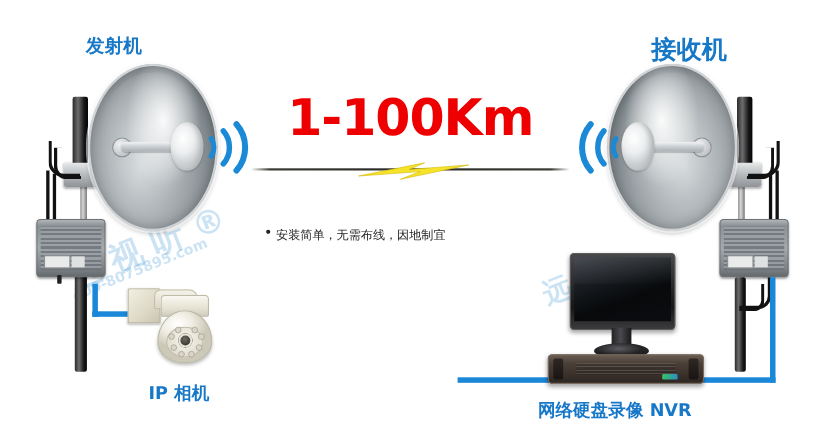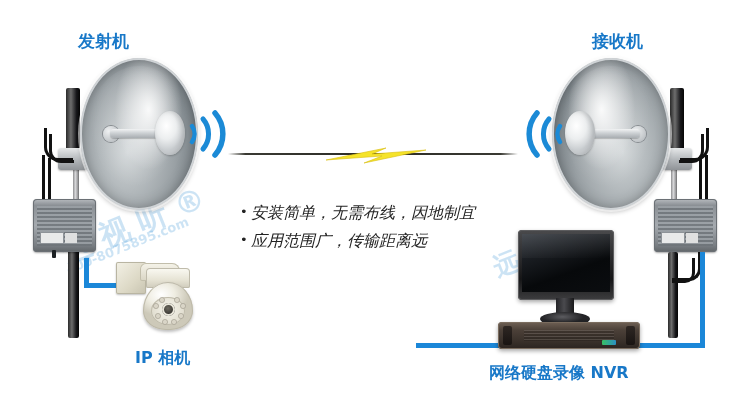--- a/index.html
+++ b/index.html
@@ -4,39 +4,39 @@
 <style>
   html,body{margin:0;padding:0;background:#fff;}
   body{width:750px;height:400px;overflow:hidden;
        font-family:"DejaVu Sans","Liberation Sans",sans-serif;}
   #stage{position:relative;width:750px;height:400px;background:#ffffff;overflow:hidden;}
 
   
   .lbl{position:absolute;color:#1878c8;font-weight:700;white-space:nowrap;
        font-family:"DejaVu Sans","Liberation Sans",sans-serif;}
   #lbl-tx{left:78px;top:30px;font-size:17px;}
-  #lbl-rx{left:592px;top:30px;font-size:17px;}
+  #lbl-rx{left:592px;top:30px;font-size:23px;}
   #lbl-cam{left:135px;top:348px;font-size:16px;}
   #lbl-nvr{left:489px;top:363px;font-size:16px;}
 
   #bigkm{position:absolute;left:248px;top:82px;width:250px;text-align:center;
          color:#ee0000;font-size:46px;font-weight:700;letter-spacing:-1px;
          line-height:50px;white-space:nowrap;}
 
   
   #divider{position:absolute;left:228px;top:146px;width:290px;height:18px;}
   #divider .ln{position:absolute;left:0;top:7px;width:290px;height:2px;
      background:linear-gradient(90deg,rgba(255,255,255,0) 0%,#3a3a33 6%,#2b2b26 50%,#3a3a33 94%,rgba(255,255,255,0) 100%);}
   #divider .bolt{position:absolute;left:96px;top:0px;}
 
   #subhead{position:absolute;left:248px;top:163px;width:250px;text-align:center;
            color:#151515;font-size:21px;font-weight:700;white-space:nowrap;}
 
   #bullets{position:absolute;left:240px;top:198px;width:300px;}
-  #bullets .b{color:#232323;font-size:16px;line-height:27px;white-space:nowrap;font-style:italic;}
+  #bullets .b{color:#232323;font-size:11px;line-height:27px;white-space:nowrap;}
   #bullets .b::before{content:"\2022";color:#232323;font-size:13px;
         display:inline-block;width:11px;vertical-align:2px;}
 
   
   .abs{position:absolute;}
 
   
   .mast{position:absolute;background:linear-gradient(90deg,#2a2a2a,#6d6d6d 35%,#17171a 75%,#050505);border-radius:2px;}
   .pole{position:absolute;background:linear-gradient(90deg,#8e8e90,#d8d8da 40%,#9a9a9c 80%,#6c6c6e);}
 
@@ -230,32 +230,32 @@
     <div class="mon-neck" style="left:66px;top:70px;width:18px;height:18px;"></div>
     <div class="mon-base" style="left:50px;top:84px;width:50px;height:14px;"></div>
     <div class="nvr" style="left:8px;top:94px;width:142px;height:27px;">
       <div class="ear" style="left:5px;"></div>
       <div class="ear" style="right:5px;"></div>
       <div class="vent"></div>
     </div>
     <div class="abs" style="left:112px;top:112px;width:14px;height:5px;background:linear-gradient(90deg,#39d16a,#2a9ad6);border-radius:1px;opacity:.9;"></div>
   </div>
 
+  <div id="bigkm">1-100Km</div>
 
   <div id="divider">
     <div class="ln"></div>
     <svg class="bolt" width="104" height="18" viewBox="0 0 104 18">
       <polygon points="2,14 62,2 48,8 102,4 40,17 58,10" fill="#f5e32a" stroke="#d9bd10" stroke-width="0.6"></polygon>
     </svg>
   </div>
 
 
   <div id="bullets">
     <div class="b">安装简单，无需布线，因地制宜</div>
-    <div class="b">应用范围广，传输距离远</div>
   </div>
 
   <div class="lbl" id="lbl-tx">发射机</div>
   <div class="lbl" id="lbl-rx">接收机</div>
   <div class="lbl" id="lbl-cam">IP 相机</div>
   <div class="lbl" id="lbl-nvr">网络硬盘录像  NVR</div>
 
 </div>
 
 </body></html>

